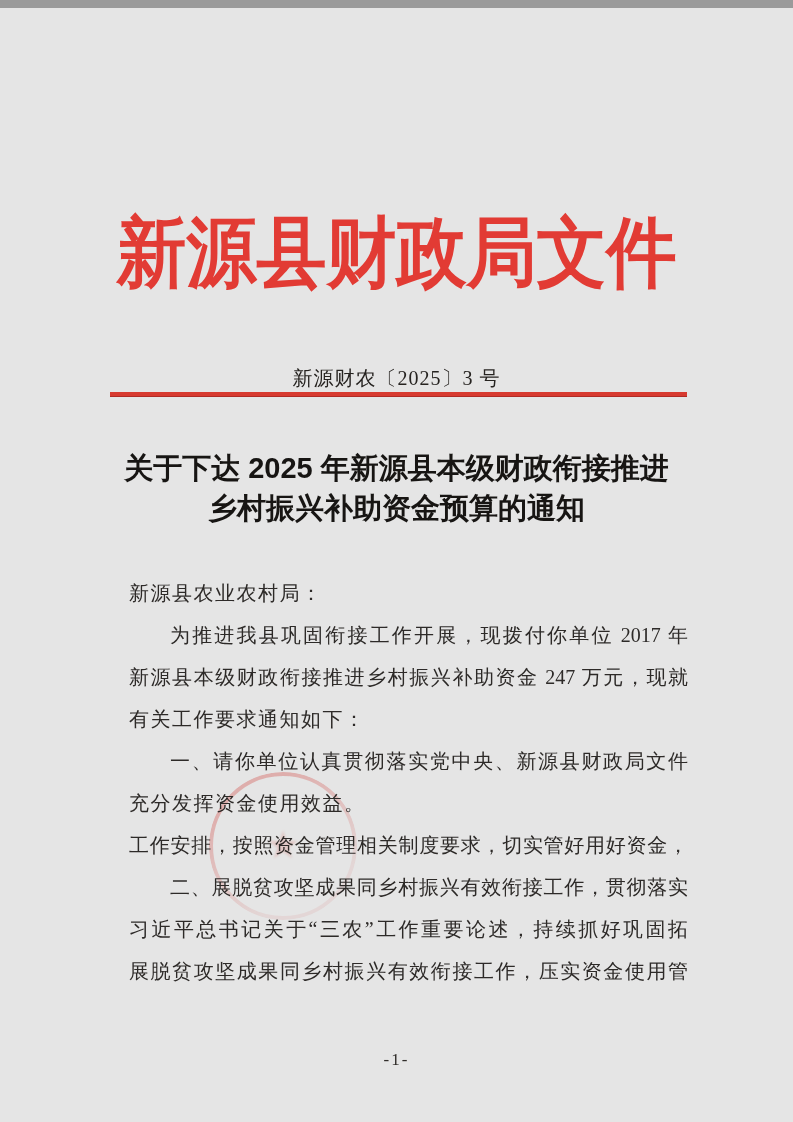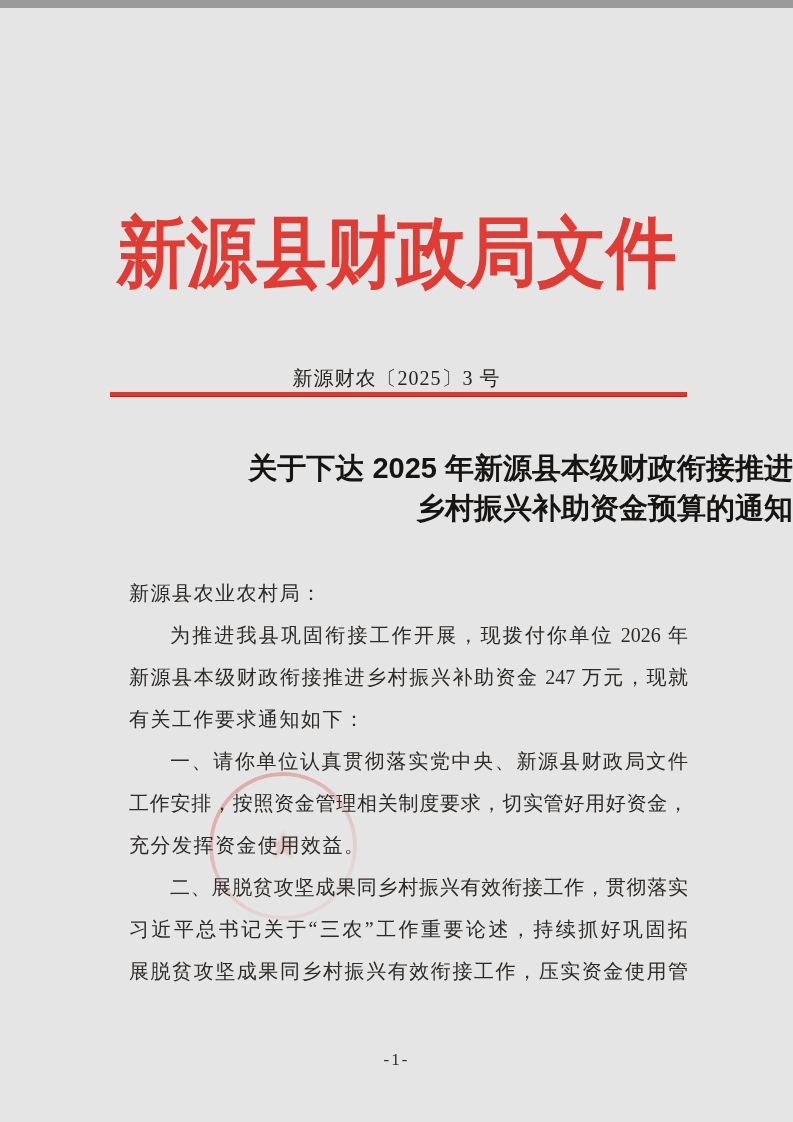--- a/index.html
+++ b/index.html
@@ -49,21 +49,21 @@
   
   .doc-title {
     position: absolute;
     top: 440px; left: 0; right: 0;
     text-align: center;
     font-family: "Liberation Sans", "DejaVu Sans", sans-serif;
     font-weight: 700;
     font-size: 29px;
     color: #171513;
   }
-  .doc-title .t-line { height: 40px; line-height: 40px; text-align: right; }
+  .doc-title .t-line { height: 40px; line-height: 40px; }
   
   .body-text {
     position: absolute;
     top: 564px; left: 129px;
     width: 559px;
     font-size: 20px;
     color: #2d2a28;
   }
   .l { height: 42px; line-height: 42px; letter-spacing: 1.5px; white-space: pre; }
   .l.fill {
@@ -123,26 +123,26 @@
   <div class="doc-title">
     <div class="t-line">关于下达 2025 年新源县本级财政衔接推进</div>
     <div class="t-line">乡村振兴补助资金预算的通知</div>
   </div>
 
   <div class="seal"></div>
   <div class="seal-star">★</div>
 
   <div class="body-text">
     <div class="l">新源县农业农村局：</div>
-    <div class="l ind fill">为推进我县巩固衔接工作开展，现拨付你单位 2026 年</div>
+    <div class="l ind fill">为推进我县巩固衔接工作开展，现拨付你单位 2017 年</div>
     <div class="l fill">新源县本级财政衔接推进乡村振兴补助资金 247 万元，现就</div>
     <div class="l">有关工作要求通知如下：</div>
     <div class="l ind fill">一、请你单位认真贯彻落实党中央、新源县财政局文件</div>
+    <div class="l">充分发挥资金使用效益。</div>
     <div class="l fill">工作安排，按照资金管理相关制度要求，切实管好用好资金，</div>
-    <div class="l">充分发挥资金使用效益。</div>
     <div class="l ind fill">二、展脱贫攻坚成果同乡村振兴有效衔接工作，贯彻落实</div>
     <div class="l fill">习近平总书记关于“三农”工作重要论述，持续抓好巩固拓</div>
     <div class="l fill">展脱贫攻坚成果同乡村振兴有效衔接工作，压实资金使用管</div>
   </div>
 
   <div class="page-number">-1-</div>
 
 </div>
 
 </body></html>

